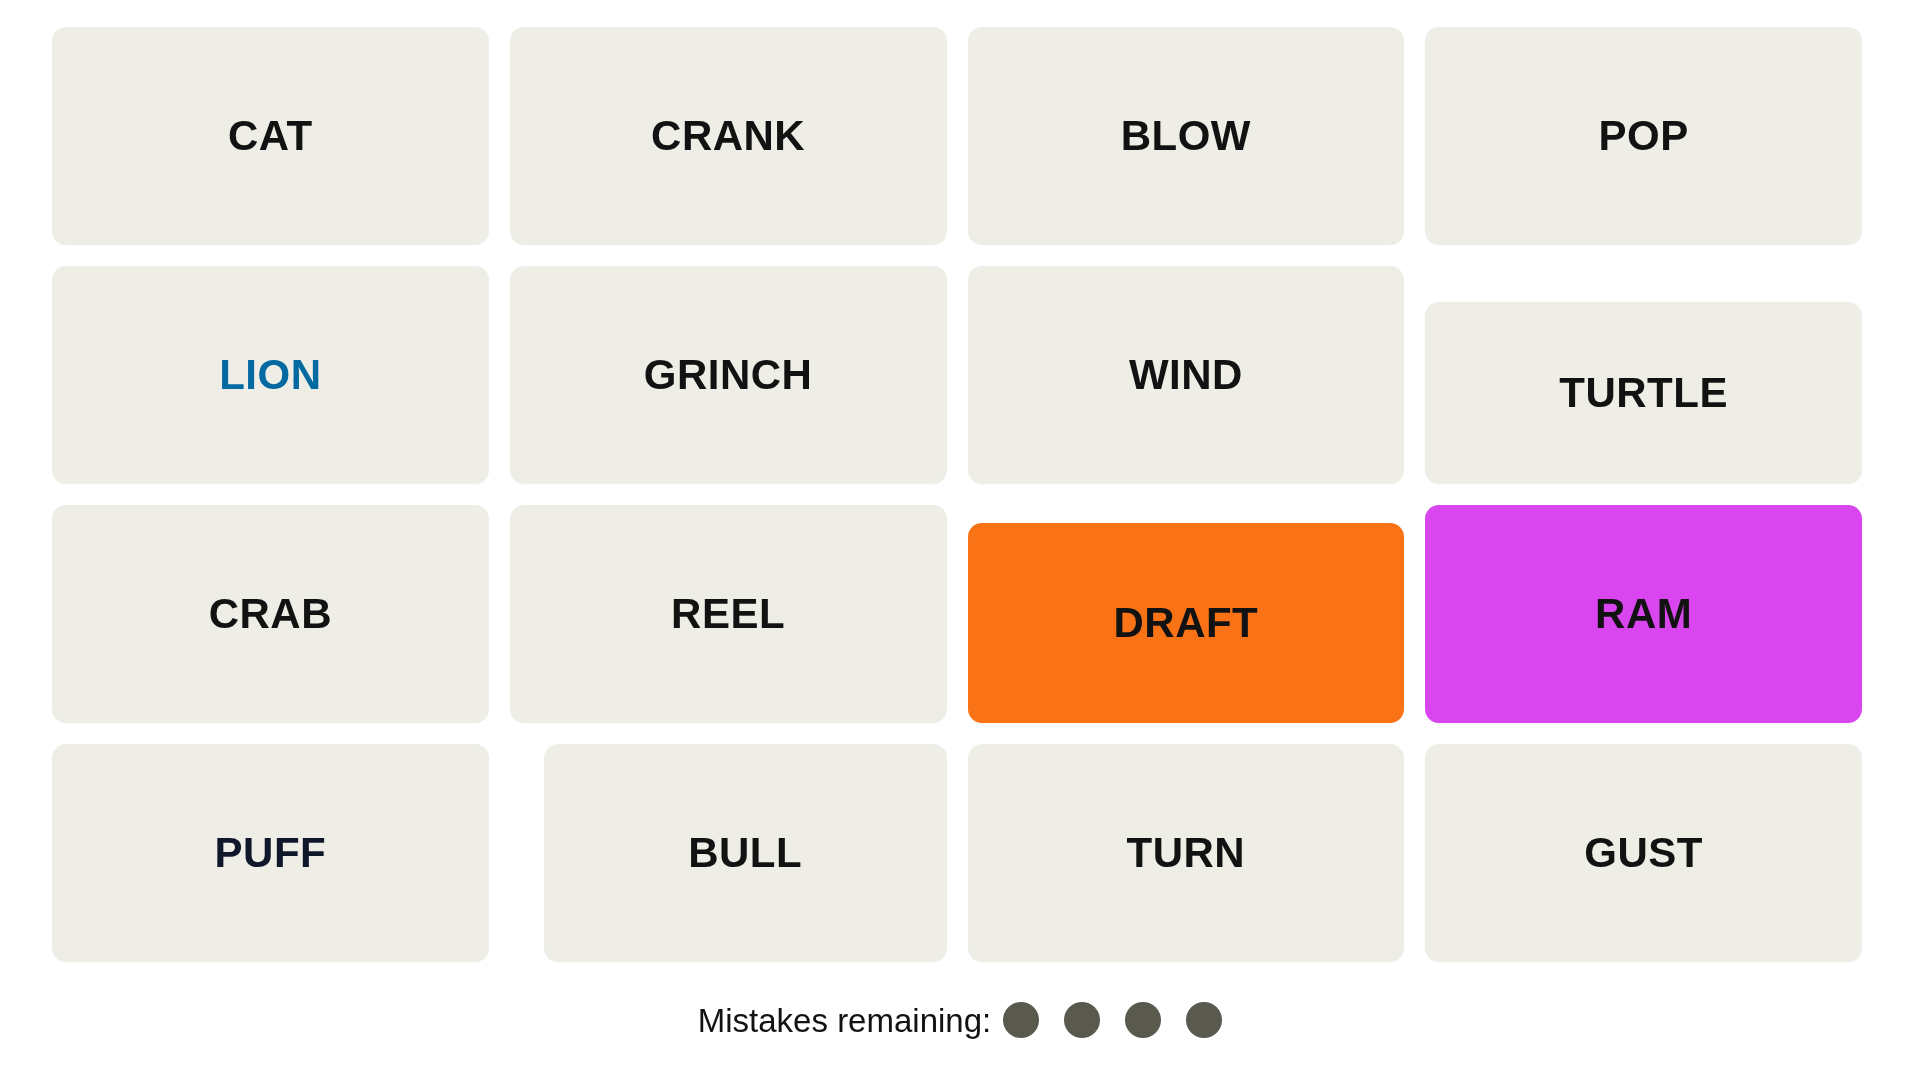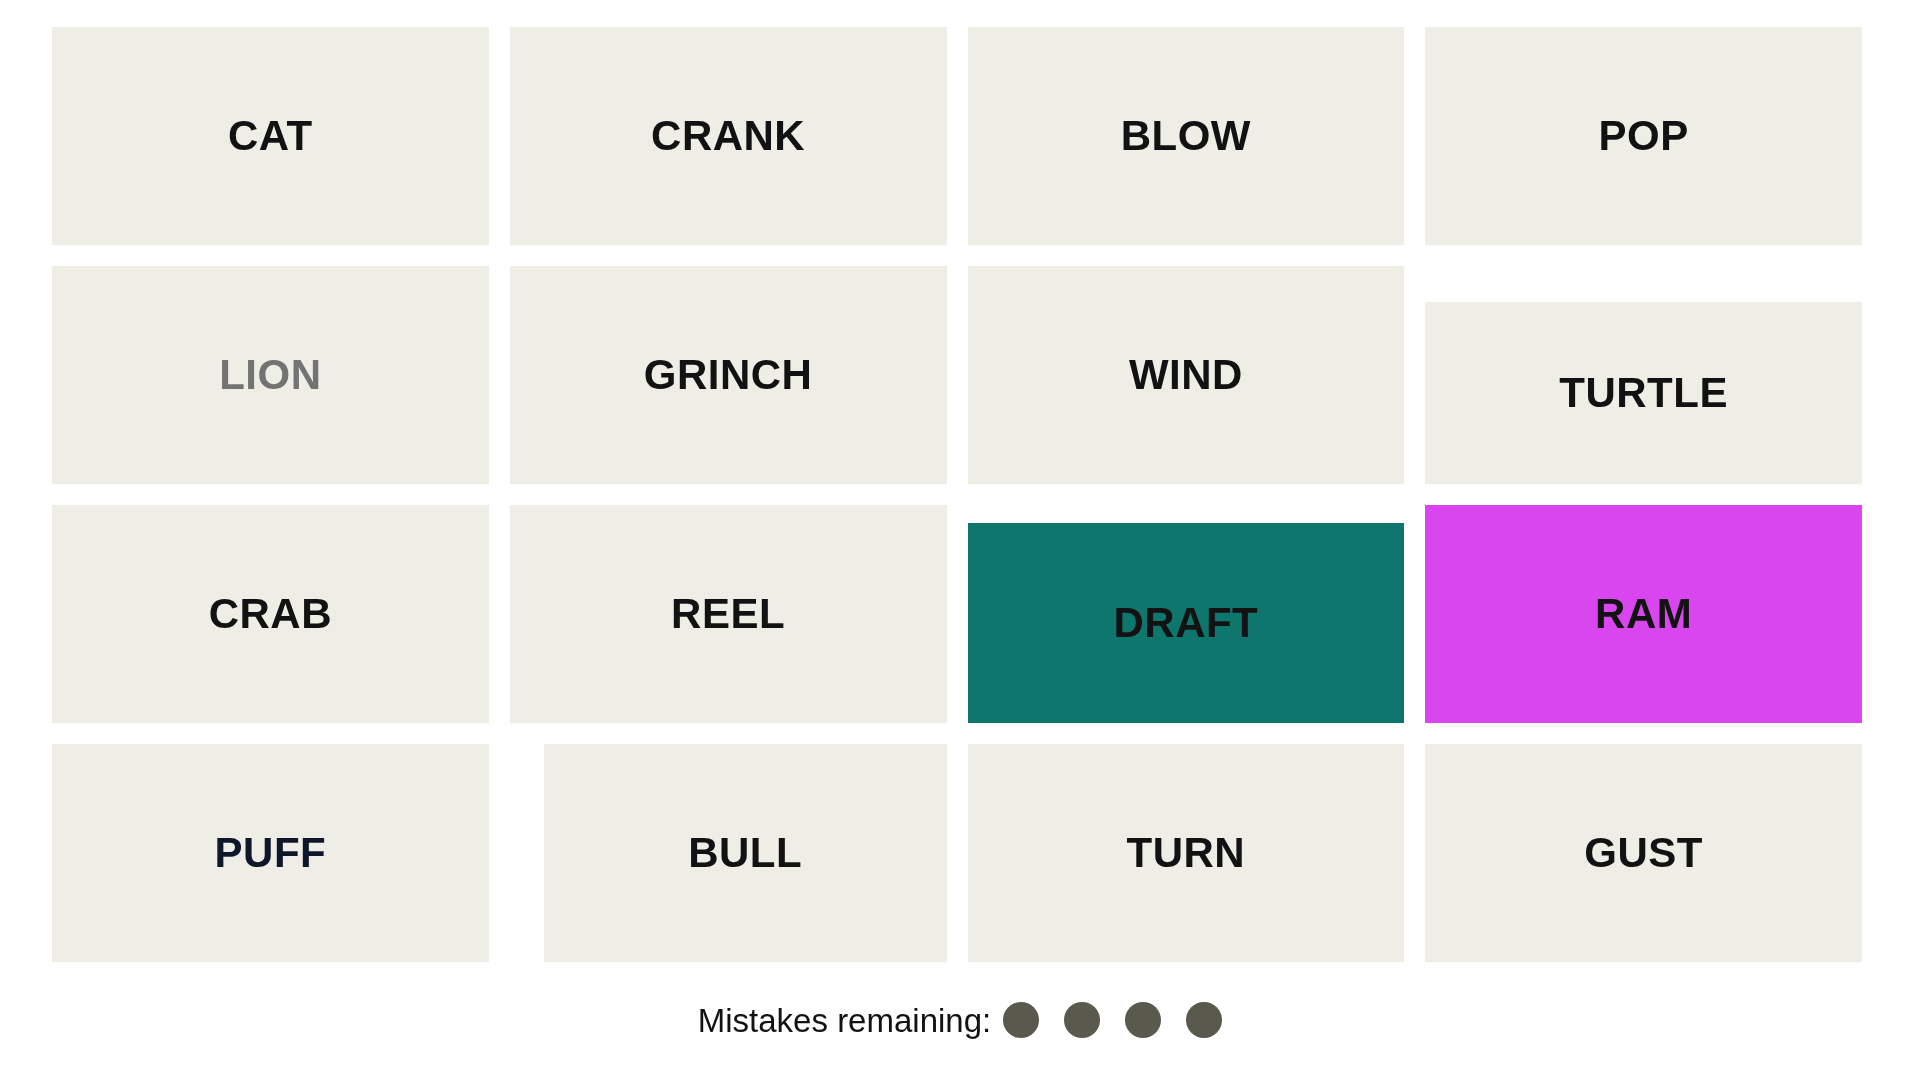--- a/index.html
+++ b/index.html
@@ -33,21 +33,21 @@
     display: grid;
     grid-template-columns: repeat(4, 1fr);
     grid-template-rows: repeat(4, 218px);
     column-gap: 21px;
     row-gap: 21px;
   }
 
   .tile {
     background: #efeee6;
     border: none;
-    border-radius: 0;
+    border-radius: 14px;
     display: flex;
     align-items: center;
     justify-content: center;
     padding: 16px;
     margin: 0;
     cursor: pointer;
     user-select: none;
     box-shadow: 0 1px 0 rgba(0,0,0,0.015);
   }
 
@@ -113,21 +113,21 @@
 
     <button class="tile" style="background: rgb(239, 238, 230);">
       <span class="tile-label" style="color: rgb(18, 18, 18);">BLOW</span>
     </button>
 
     <button class="tile" style="background: rgb(239, 238, 230);">
       <span class="tile-label" style="color: rgb(18, 18, 18);">POP</span>
     </button>
 
     <button class="tile" style="background: rgb(239, 238, 230);">
-      <span class="tile-label" style="color: #737373;">LION</span>
+      <span class="tile-label" style="color: #0369a1;">LION</span>
     </button>
 
     <button class="tile" style="background: rgb(239, 238, 230);">
       <span class="tile-label" style="color: rgb(18, 18, 18);">GRINCH</span>
     </button>
 
     <button class="tile" style="background: rgb(239, 238, 230);">
       <span class="tile-label" style="color: rgb(18, 18, 18);">WIND</span>
     </button>
 
@@ -136,21 +136,21 @@
     </button>
 
     <button class="tile" style="background: rgb(239, 238, 230);">
       <span class="tile-label" style="color: rgb(18, 18, 18);">CRAB</span>
     </button>
 
     <button class="tile" style="background: rgb(239, 238, 230);">
       <span class="tile-label" style="color: rgb(18, 18, 18);">REEL</span>
     </button>
 
-    <button class="tile" style="background: #0f766e; margin-top: 18px;">
+    <button class="tile" style="background: #f97316; margin-top: 18px;">
       <span class="tile-label" style="color: rgb(18, 18, 18);">DRAFT</span>
     </button>
 
     <button class="tile" style="background: #d946ef; align-items: center;">
       <span class="tile-label" style="color: rgb(18, 18, 18);">RAM</span>
     </button>
 
     <button class="tile" style="background: rgb(239, 238, 230);">
       <span class="tile-label" style="color: #0f172a;">PUFF</span>
     </button>

